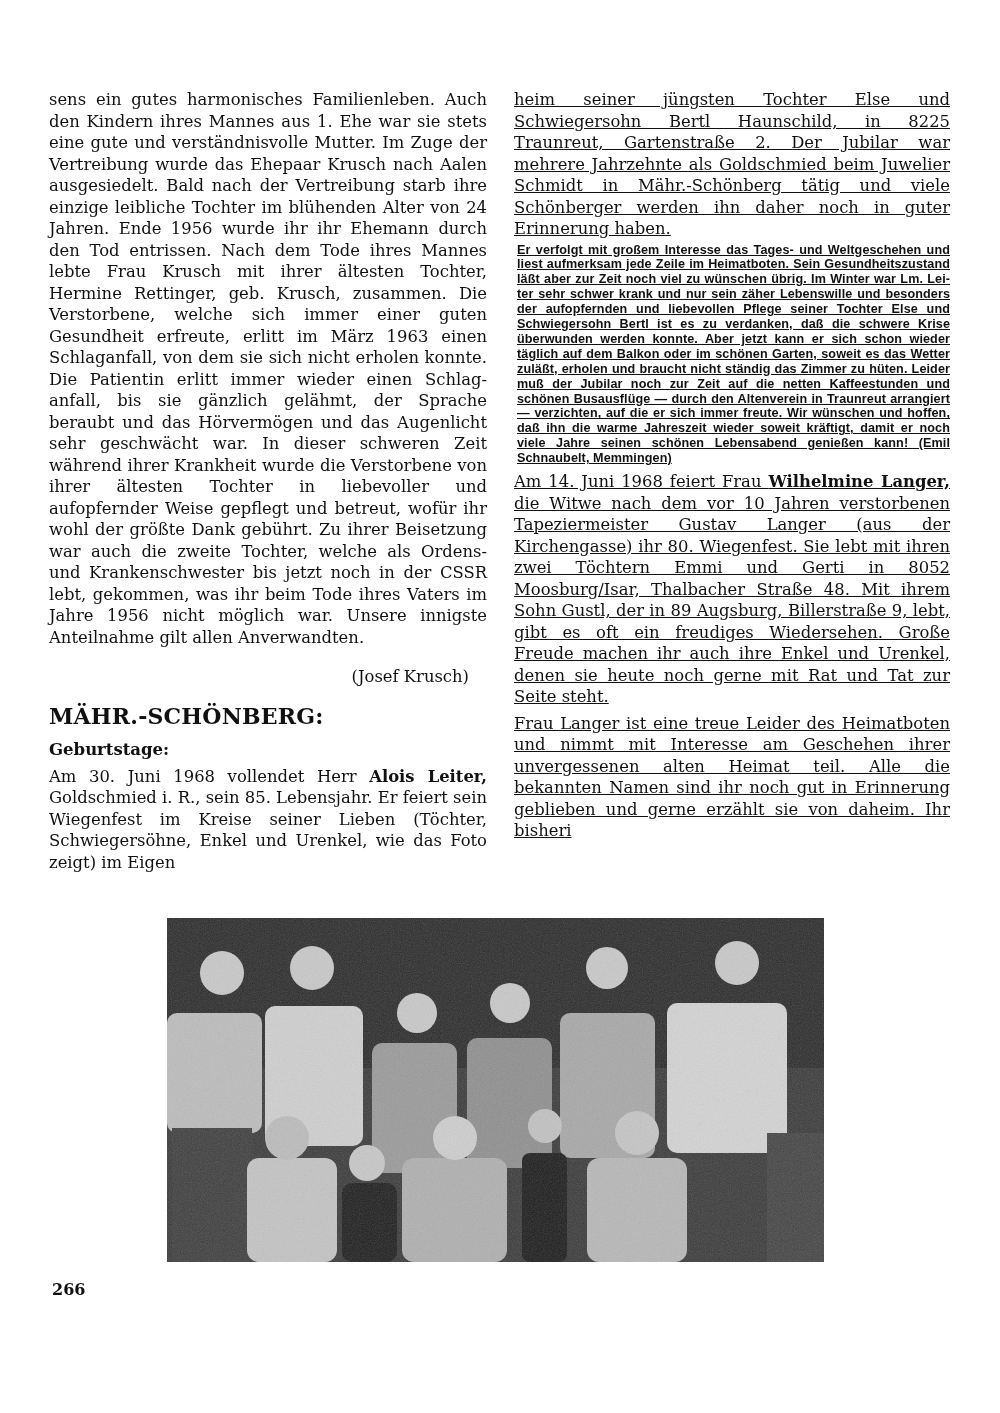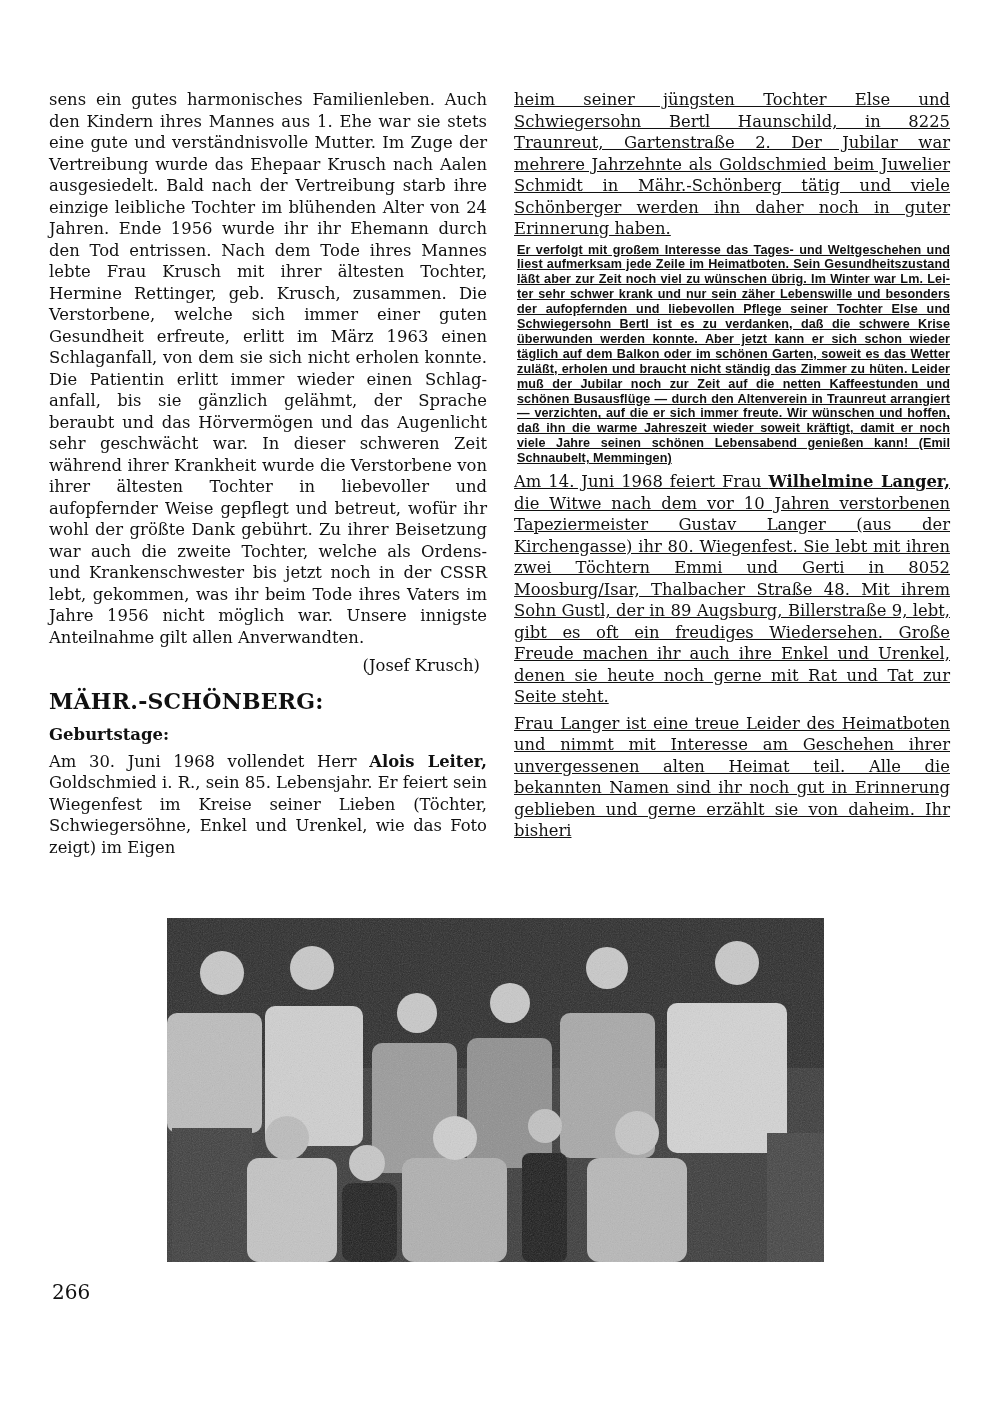--- a/index.html
+++ b/index.html
@@ -1,30 +1,30 @@
 <!DOCTYPE html>
 <html><head>
 <meta charset="utf-8">
 <style>
   html, body { margin: 0; padding: 0; background: #ffffff; }
   body { width: 1000px; height: 1413px; position: relative; overflow: hidden; color: #111; }
   .col { position: absolute; top: 89px; width: 438px; font-family: "DejaVu Serif", serif; font-size: 16.4px; line-height: 21.5px; text-align: justify; }
   .col-left { left: 49px; }
   .col-right { left: 514px; width: 436px; text-decoration: underline; }
   .p { margin: 0; text-align: justify; hyphens: manual; }
-  .sig { text-align: right; margin: 7px; }
+  .sig { text-align: right; margin: 18px; }
   .head1 { font-weight: bold; font-size: 22px; margin: 14px 0 4px 0; letter-spacing: 0.2px; }
   .head2 { font-weight: bold; font-size: 16.5px; margin: 12px 0 5px 0; }
   .small { font-family: "Liberation Sans", sans-serif; font-weight: bold; font-size: 12.6px; line-height: 14.9px; margin: 3px 0 5px 3px; letter-spacing: 0.1px; }
   .gap { margin-top: 5px; }
   b { font-weight: bold; }
   .photo { position: absolute; left: 167px; top: 918px; width: 657px; height: 344px; overflow: hidden;
            background: radial-gradient(ellipse at 50% 70%, #8a8a8a 0%, #555 40%, #2a2a2a 80%); }
   .photo svg { display: block; }
-  .pagenum { position: absolute; left: 52px; top: 1280px; font-family: "DejaVu Serif", serif; font-weight: normal; font-size: 20px; }
+  .pagenum { position: absolute; left: 52px; top: 1280px; font-family: "DejaVu Serif", serif; font-weight: bold; font-size: 16px; }
 </style>
 </head>
 <body>
 
 <div class="col col-left">
   <p class="p">sens ein gutes harmonisches Familienle­ben. Auch den Kindern ihres Mannes aus 1. Ehe war sie stets eine gute und ver­ständnisvolle Mutter. Im Zuge der Ver­treibung wurde das Ehepaar Krusch nach Aalen ausgesiedelt. Bald nach der Vertrei­bung starb ihre einzige leibliche Tochter im blühenden Alter von 24 Jahren. Ende 1956 wurde ihr ihr Ehemann durch den Tod entrissen. Nach dem Tode ihres Man­nes lebte Frau Krusch mit ihrer ältesten Tochter, Hermine Rettinger, geb. Krusch, zusammen. Die Verstorbene, welche sich immer einer guten Gesundheit erfreute, erlitt im März 1963 einen Schlaganfall, von dem sie sich nicht erholen konnte. Die Pa­tientin erlitt immer wieder einen Schlag­anfall, bis sie gänzlich gelähmt, der Spra­che beraubt und das Hörvermögen und das Augenlicht sehr geschwächt war. In dieser schweren Zeit während ihrer Krankheit wurde die Verstorbene von ihrer ältesten Tochter in liebevoller und aufopfernder Weise gepflegt und betreut, wofür ihr wohl der größte Dank gebührt. Zu ihrer Beiset­zung war auch die zweite Tochter, welche als Ordens- und Krankenschwester bis jetzt noch in der CSSR lebt, gekommen, was ihr beim Tode ihres Vaters im Jahre 1956 nicht möglich war. Unsere innigste Anteilnahme gilt allen Anverwandten.</p>
   <p class="sig">(Josef Krusch)</p>
   <div class="head1">MÄHR.-SCHÖNBERG:</div>
   <div class="head2">Geburtstage:</div>
   <p class="p"><span>Am 30. Juni 1968 vollendet Herr </span><b>Alois Lei­ter,</b><span> Goldschmied i. R., sein 85. Lebensjahr. Er feiert sein Wiegenfest im Kreise seiner Lieben (Töchter, Schwiegersöhne, Enkel und Urenkel, wie das Foto zeigt) im Eigen­</span></p>

